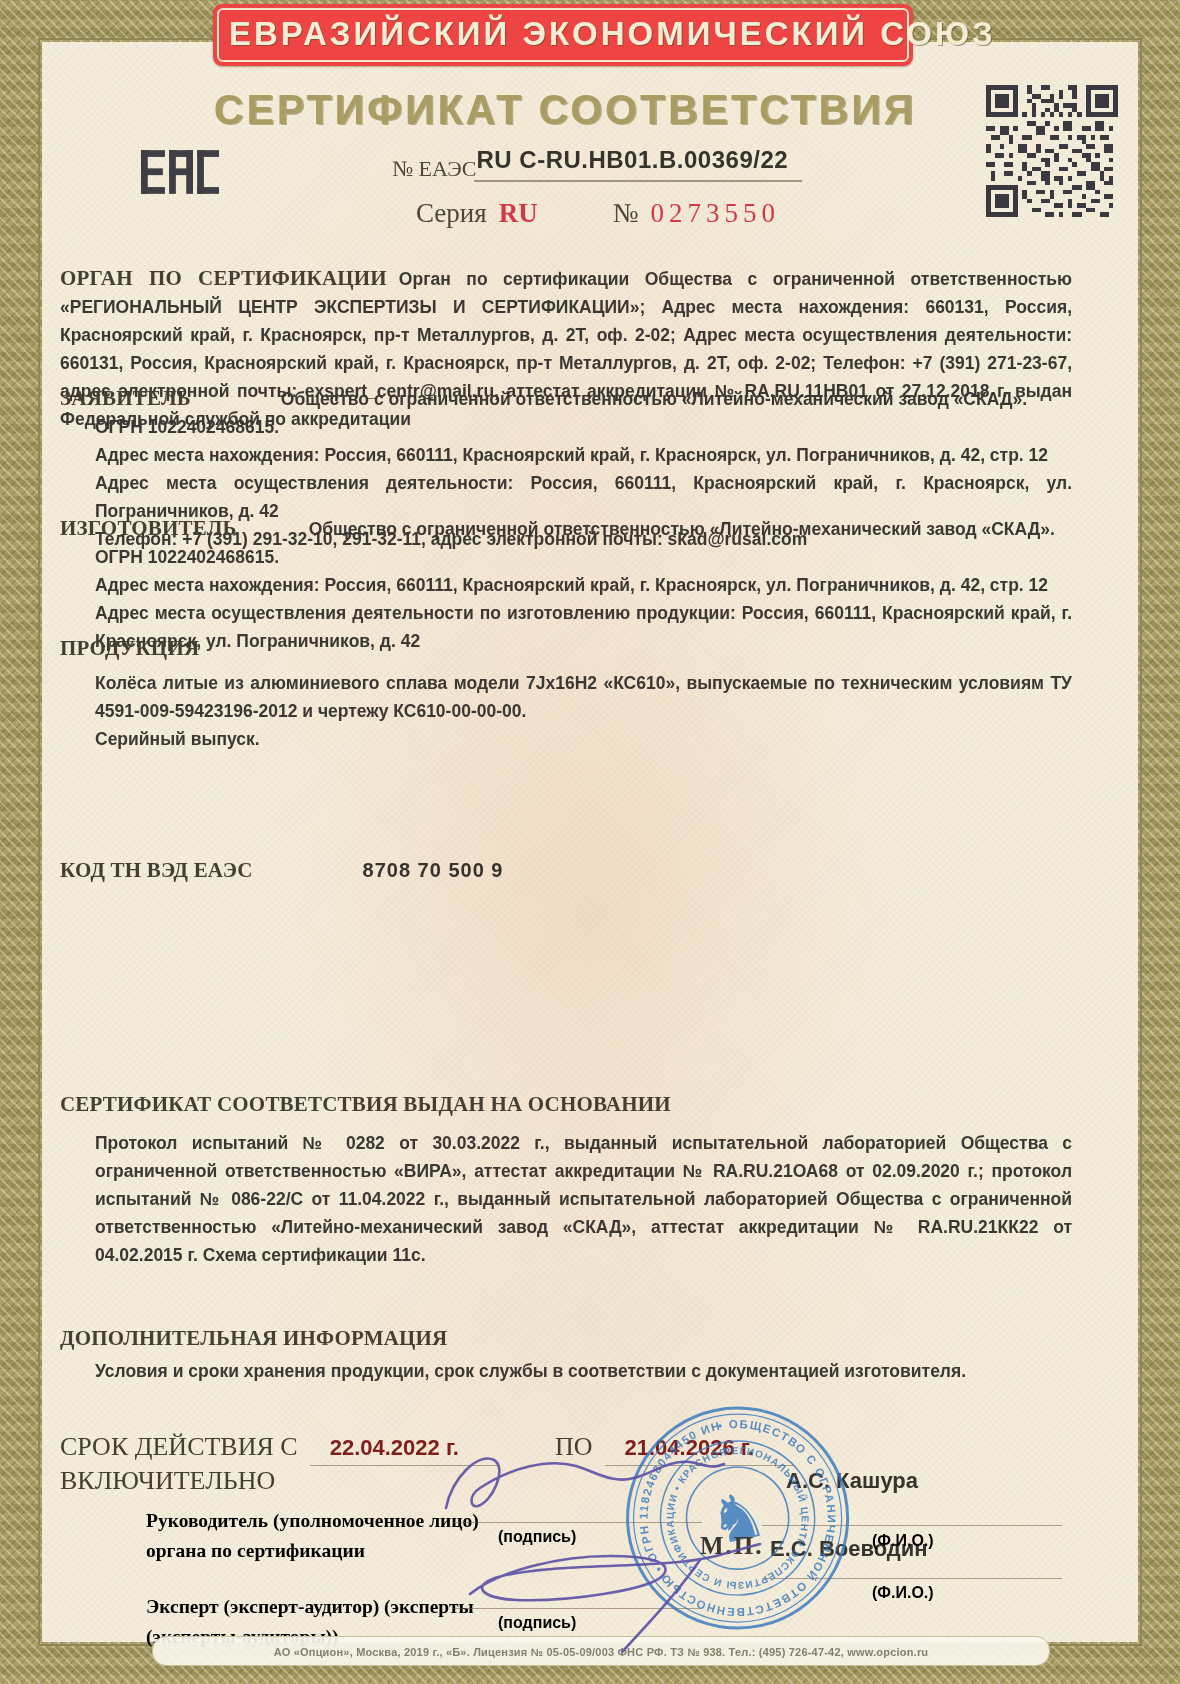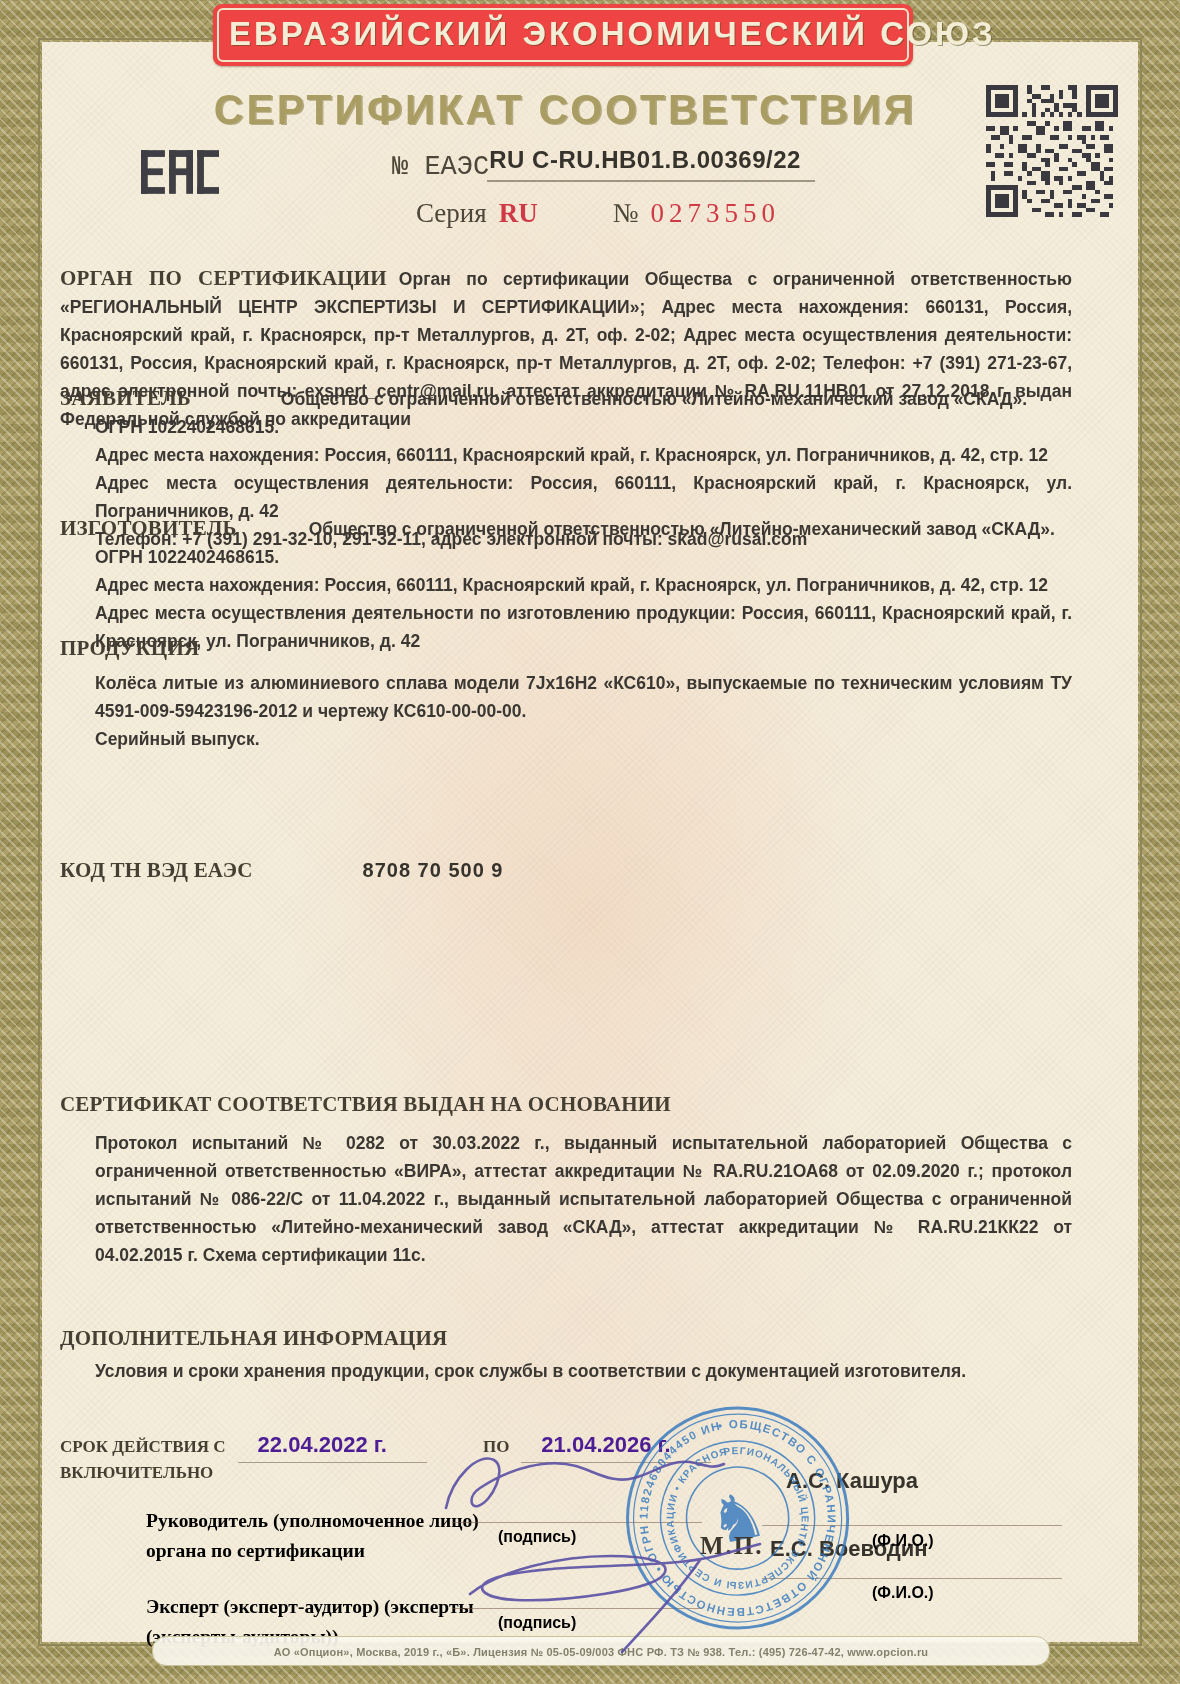--- a/index.html
+++ b/index.html
@@ -25,21 +25,21 @@
     border-radius:9px;padding:4px;box-shadow:0 1px 2px rgba(70,60,20,.4);z-index:5;}
   .banner-in{border:2px solid #efe7c9;border-radius:6px;padding:5px 10px 7px;text-align:center;}
   .banner-in span{font-size:33px;font-weight:800;letter-spacing:3px;color:#f3edd6;
     text-shadow:1px 1px 0 rgba(82,74,32,.55);white-space:nowrap;}
   .eac{position:absolute;left:141px;top:131px;}
   .doc-title{position:absolute;left:0;top:86px;width:1130px;text-align:center;z-index:2;}
   .doc-title span{font-size:41px;font-weight:800;letter-spacing:3px;color:#a99d63;
     text-shadow:1.5px 1.5px 0 rgba(130,118,62,.55), -1px -1px 0 rgba(244,237,218,.6);
     transform:scaleY(1.04);display:inline-block;}
   .num-row{position:absolute;left:392px;top:146px;display:flex;align-items:flex-end;}
-  .num-label{font-family:Liberation Mono, monospace;font-size:27px;color:#4d463a;white-space:nowrap;}
+  .num-label{font-family:Liberation Serif, serif;font-size:22px;color:#4d463a;white-space:nowrap;}
   .num-value{font-size:24px;font-weight:bold;color:#36332d;letter-spacing:.5px;
     border-bottom:2px solid rgba(92,82,60,.55);padding:0 14px 6px 2px;margin-left:-2px;white-space:nowrap;}
   .series-row{position:absolute;left:416px;top:198px;display:flex;align-items:baseline;
     font-family:"Liberation Serif",serif;font-size:27px;color:#4d463a;}
   .series-val{color:#cf3a46;font-weight:bold;margin-left:12px;}
   .blank-no-sign{margin-left:75px;}
   .blank-no{color:#cf3a46;margin-left:12px;letter-spacing:5px;}
   .qr{position:absolute;left:986px;top:85px;}
   
   .sec{position:absolute;left:60px;width:1012px;color:#3b3732;}
@@ -49,22 +49,22 @@
   .indent{padding-left:35px;}
   .inline-h .h{margin-right:12px;}
   .gap1 .h{margin-right:90px;}
   .gap2 .h{margin-right:72px;}
   .just{text-align:justify;}
   .tnved{display:flex;gap:110px;align-items:baseline;}
   .tnved .val{font-size:20px;font-weight:bold;color:#36332d;letter-spacing:1px;}
   
   .validity{position:absolute;left:60px;top:1432px;width:1012px;}
   .vrow{display:flex;align-items:baseline;}
-  .vlabel{font-family:"Liberation Serif",serif;font-weight:bold;font-size:17px;color:#453e32;white-space:nowrap;}
-  .vdate{font-size:22px;font-weight:bold;color:#4c1d95;border-bottom:1.5px solid rgba(92,82,60,.5);
+  .vlabel{font-family:"Liberation Serif",serif;font-weight:normal;font-size:26px;color:#453e32;white-space:nowrap;}
+  .vdate{font-size:22px;font-weight:bold;color:#7f1d1d;border-bottom:1.5px solid rgba(92,82,60,.5);
     padding:0 40px 4px 20px;margin-left:12px;white-space:nowrap;}
   .vto{margin-left:56px;}
   .vincl{margin-top:0;}
   
   .sig-label{position:absolute;font-family:"Liberation Serif",serif;font-weight:bold;font-size:19.5px;
     color:#000000;line-height:30px;width:340px;}
   .sig-line{position:absolute;border-bottom:1.5px solid rgba(120,90,70,.55);}
   .sig-cap{position:absolute;font-size:16px;color:#000000;font-weight:bold;}
   .name{position:absolute;font-size:22px;font-weight:bold;color:#36332d;white-space:nowrap;}
   .mp{position:absolute;left:700px;top:1532px;font-family:"Liberation Serif",serif;font-weight:bold;

